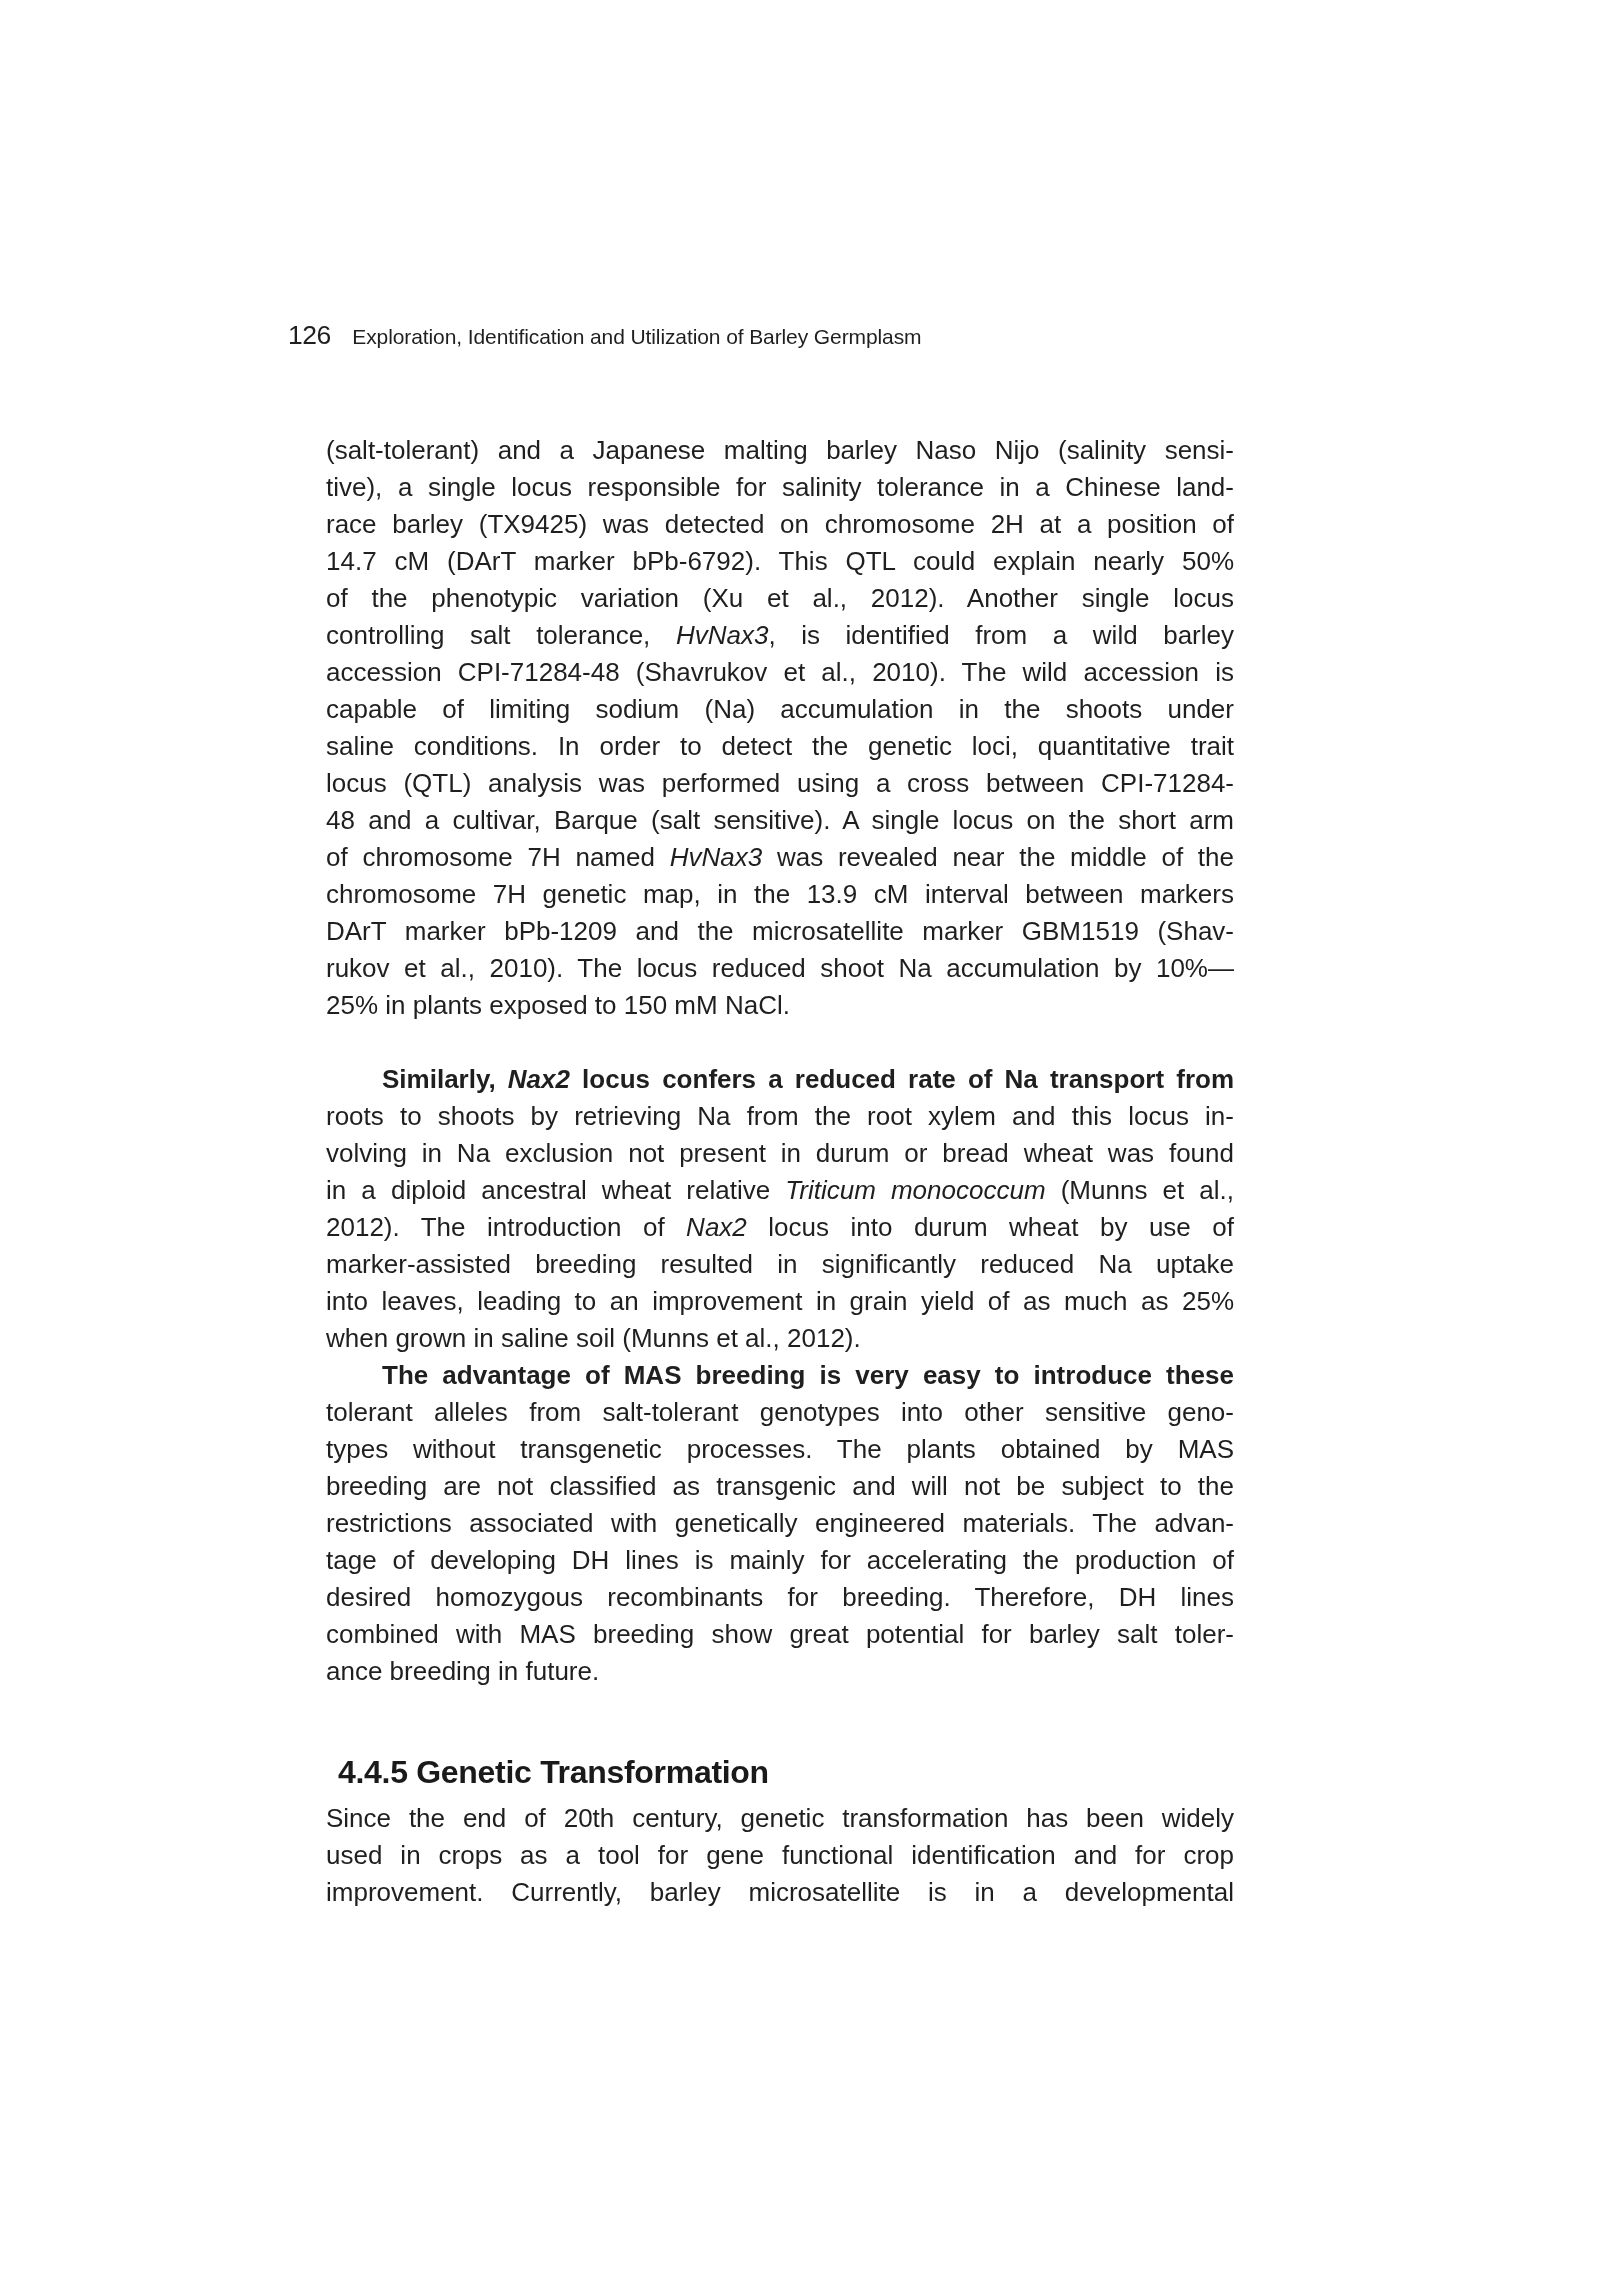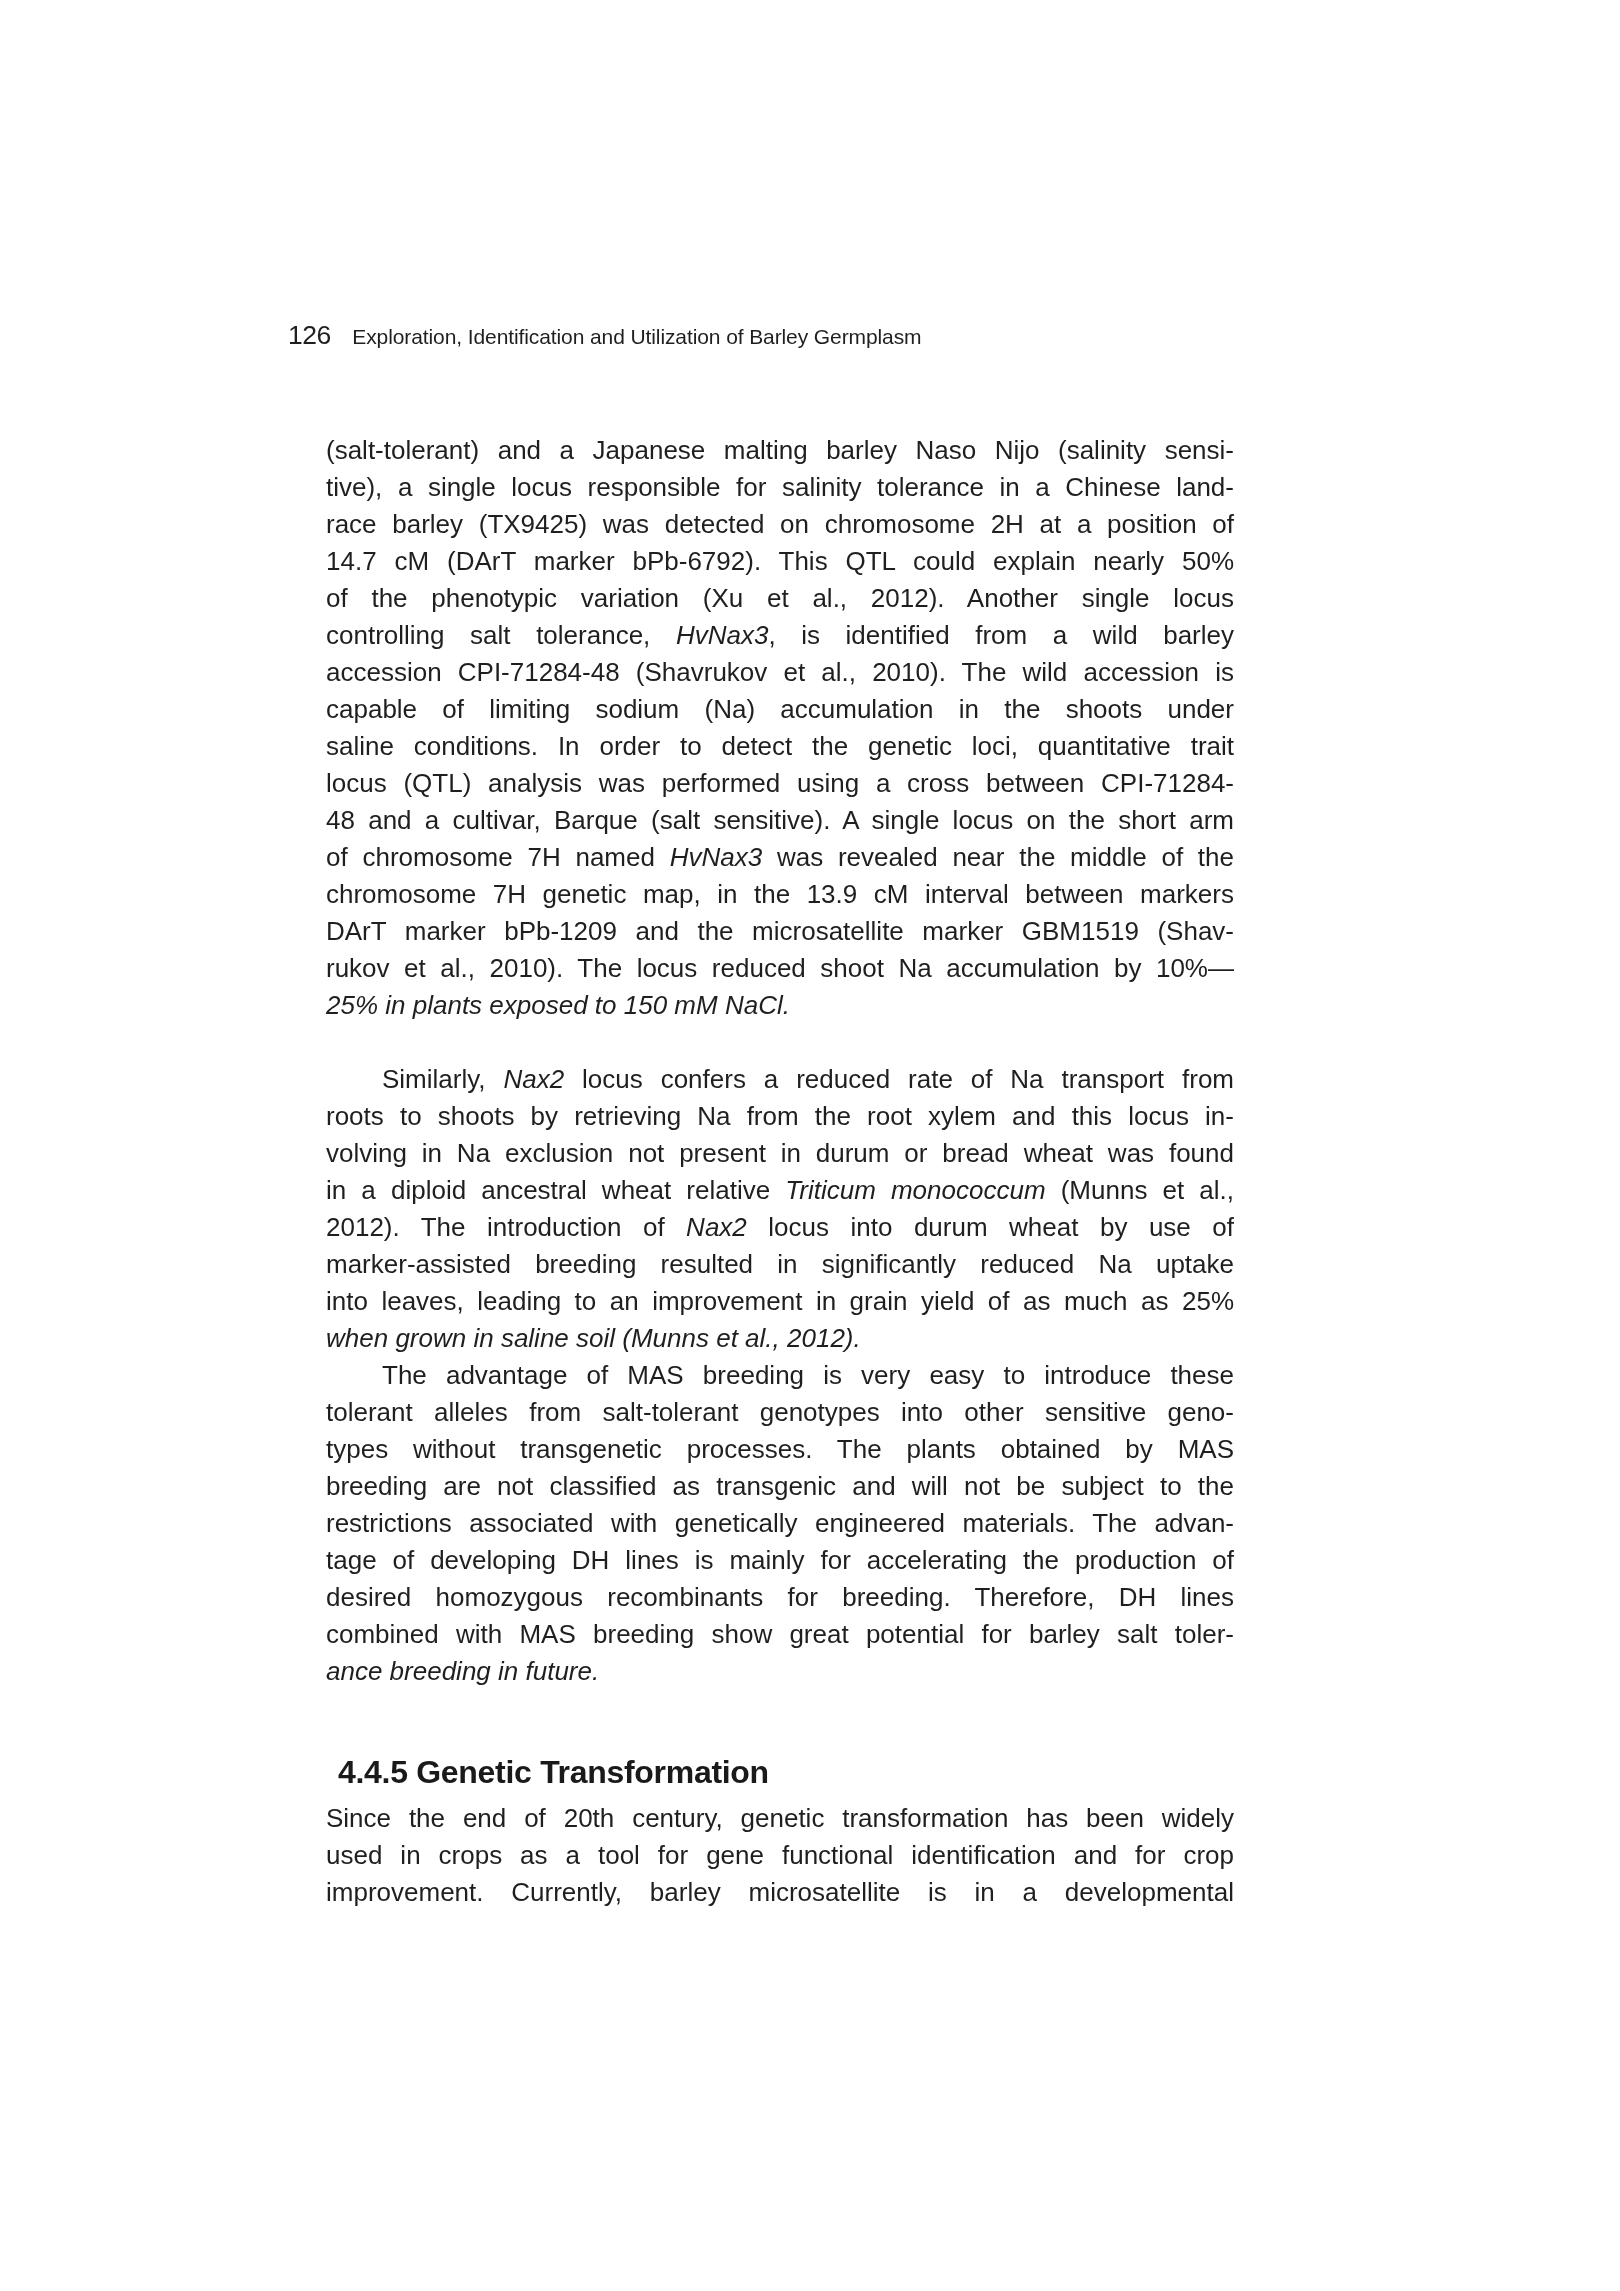--- a/index.html
+++ b/index.html
@@ -44,24 +44,24 @@
     height: 37px;
     line-height: 37px;
     font-size: 26px;
     text-align: justify;
     text-align-last: justify;
     white-space: nowrap;
     overflow: visible;
   }
   .line.last {
     text-align-last: left;
-    font-style: italic;
   }
   .line.indent {
     text-indent: 56px;
+    font-weight: bold;
   }
   .line .it {
     font-style: italic;
   }
   .para4 .line {
     height: 37px;
     line-height: 37px;
   }
   .section-heading {
     position: absolute;

